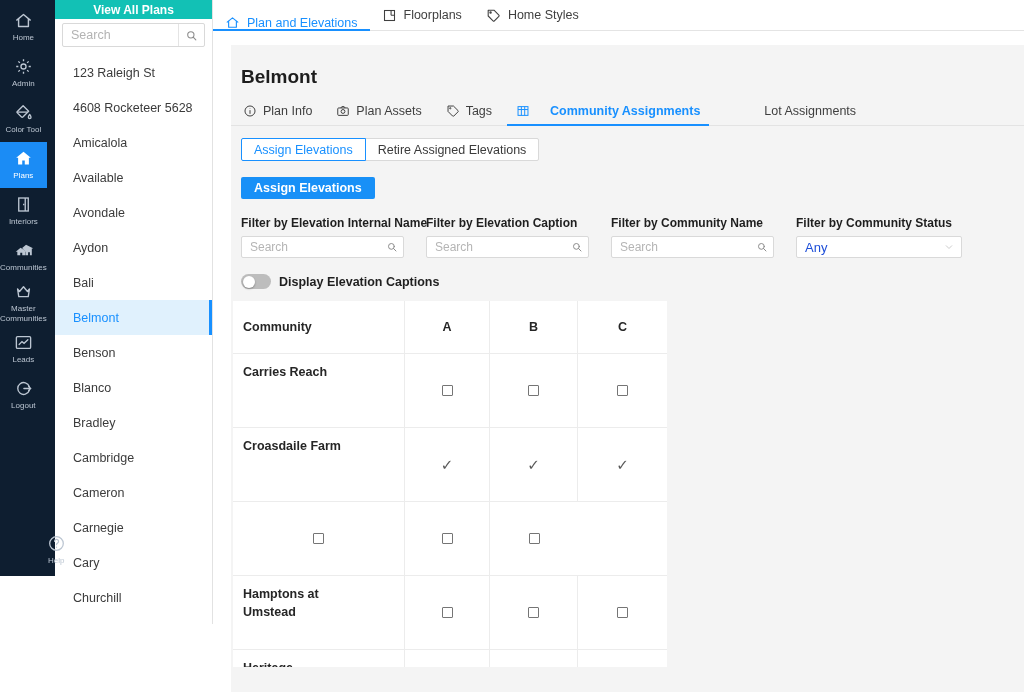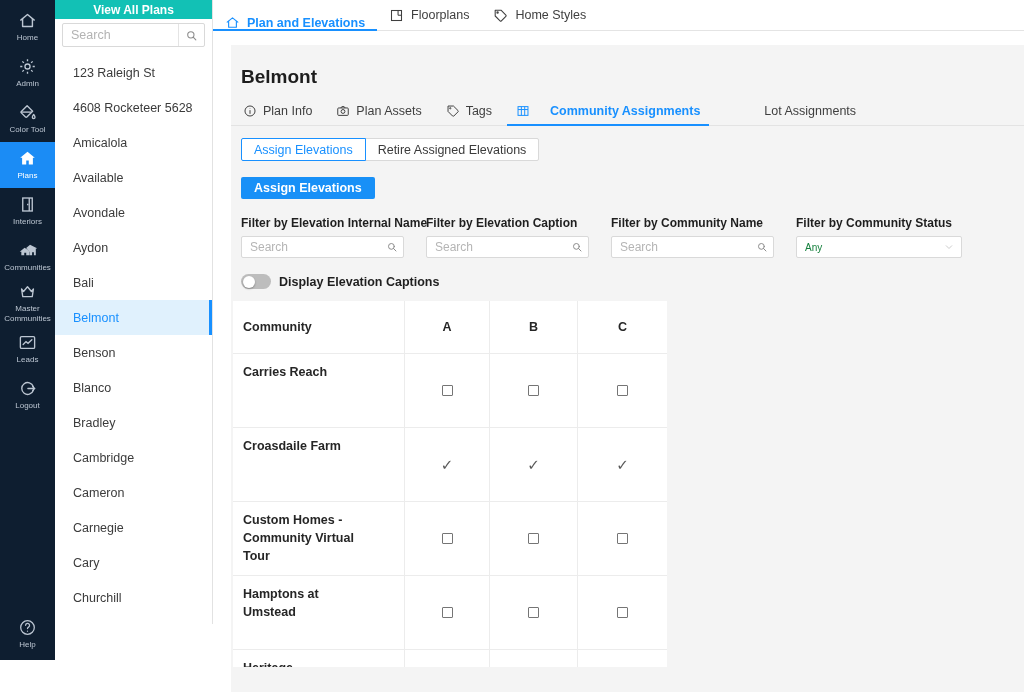--- a/index.html
+++ b/index.html
@@ -11,21 +11,21 @@
     --active-item-bg:#e0f1fd;
     --panel-bg:#f4f4f4;
   }
   *{box-sizing:border-box;margin:0;padding:0;}
   html,body{background:#fff;}
   body{font-family:"Liberation Sans","DejaVu Sans",sans-serif;color:#262626;}
   .stage{position:relative;width:1024px;height:692px;background:#fff;overflow:hidden;}
   svg{display:block;}
 
   
-  .rail{position:absolute;left:0;top:0;width:55px;height:660px;background:var(--rail-bg);display:flex;flex-direction:column;z-index:5;}
+  .rail{position:absolute;left:0;top:0;width:55px;height:576px;background:var(--rail-bg);display:flex;z-index:5;}
   .rail-items{display:flex;flex-direction:column;padding-top:4px;}
   .rail-item{height:46px;display:flex;flex-direction:column;align-items:center;justify-content:center;gap:3px;color:#bcc6d2;cursor:pointer;}
   .rail-item .rail-icon svg{width:19px;height:19px;}
   .rail-label{font-size:8px;line-height:1.2;text-align:center;max-width:52px;}
   .rail-item.active{background:var(--rail-active);color:#fff;}
   .rail-help-slot{margin-top:auto;padding-bottom:6px;}
   .rail-help-slot .rail-item{height:40px;}
 
   
   .plansbar{position:absolute;left:55px;top:0;width:158px;height:624px;background:#fff;border-right:1px solid #e2e2e2;display:flex;flex-direction:column;z-index:4;}
@@ -36,21 +36,21 @@
   .search-btn{width:26px;border-left:1px solid #e4e4e4;display:flex;align-items:center;justify-content:center;color:#8c8c8c;cursor:pointer;}
   .search-btn svg{width:13px;height:13px;}
   .plan-list{flex:1;overflow:hidden;padding-top:8px;}
   .plan-item{height:35px;display:flex;align-items:center;padding-left:18px;font-size:12.5px;color:#3b3b3b;cursor:pointer;white-space:nowrap;}
   .plan-item.active{background:var(--active-item-bg);color:var(--blue);border-right:3px solid var(--blue);}
 
   
   .topbar{position:absolute;left:213px;top:0;width:811px;height:31px;background:#fff;border-bottom:1px solid #e4e4e4;display:flex;align-items:stretch;z-index:3;}
   .toptab{display:flex;align-items:center;gap:7px;font-size:12.5px;color:#3f3f3f;padding:0 12px;position:relative;cursor:pointer;}
   .toptab .tab-icon svg{width:15px;height:15px;}
-  .toptab.active{color:var(--blue);font-weight:bold;margin-top:15px;}
+  .toptab.active{color:var(--blue);font-weight:normal;margin-top:15px;}
   .toptab.active::after{content:"";position:absolute;left:0;right:0;bottom:-1px;height:2px;background:var(--blue);}
 
   
   .main{position:absolute;left:231px;top:45px;width:793px;height:647px;background:var(--panel-bg);z-index:2;}
   .title{position:absolute;left:10px;top:21px;font-size:19px;font-weight:bold;color:#1d1d1d;}
   .main-tabs{position:absolute;left:0;top:51px;width:793px;height:30px;border-bottom:1px solid #e3e3e3;display:flex;align-items:stretch;}
   .mtab{display:flex;align-items:center;gap:6px;font-size:12.5px;color:#3f3f3f;padding:0 9px;margin-right:6px;position:relative;cursor:pointer;}
   .mtab:first-child{margin-left:3px;}
   .mtab .tab-icon svg{width:14px;height:14px;}
   .mtab.active{color:var(--blue);font-weight:bold;gap:20px;}
@@ -68,21 +68,21 @@
   .filters{position:absolute;left:10px;top:171px;display:flex;}
   .filter-col{width:185px;}
   .filter-col:last-child{width:166px;}
   .filter-label{font-size:12px;font-weight:bold;color:#1f1f1f;margin-bottom:6px;white-space:nowrap;}
   .filter-input{width:163px;height:22px;border:1px solid #d9d9d9;border-radius:2px;background:#fff;display:flex;align-items:center;}
   .filter-input input{flex:1;min-width:0;border:none;outline:none;padding:0 8px;font-family:inherit;font-size:12px;color:#333;background:transparent;}
   .filter-input input::placeholder{color:#b5b5b5;}
   .fi-icon{width:22px;display:flex;align-items:center;justify-content:center;color:#8c8c8c;cursor:pointer;}
   .fi-icon svg{width:12px;height:12px;}
   .filter-select{width:166px;height:22px;border:1px solid #d9d9d9;border-radius:2px;background:#fff;display:flex;align-items:center;cursor:pointer;}
-  .sel-value{flex:1;padding:0 8px;font-size:10px;color:#15803d;}
+  .sel-value{flex:1;padding:0 8px;font-size:13px;color:#1d4ed8;}
   .sel-chevron{width:24px;display:flex;align-items:center;justify-content:center;color:#bfbfbf;}
   .sel-chevron svg{width:12px;height:12px;}
 
   .toggle-row{position:absolute;left:10px;top:229px;display:flex;align-items:center;gap:8px;}
   .switch{position:relative;width:30px;height:15px;border-radius:8px;background:#bdbdbd;cursor:pointer;display:inline-block;}
   .switch .knob{position:absolute;left:1.5px;top:1.5px;width:12px;height:12px;border-radius:50%;background:#fff;box-shadow:0 1px 2px rgba(0,0,0,.3);}
   .toggle-label{font-size:12.5px;font-weight:bold;color:#1f1f1f;}
 
   
   .assign-table{position:absolute;left:2px;top:256px;width:434px;height:366px;background:#fff;overflow:hidden;}
@@ -401,23 +401,20 @@
               <span class="checkmark">✓</span>
             </div>
             <div class="t-cell">
               <span class="checkmark">✓</span>
             </div>
             <div class="t-cell">
               <span class="checkmark">✓</span>
             </div>
      </div>
           <div class="t-row">
-       <div class="t-cell name">
-              <span>Custom Homes - Community Virtual Tour</span>
-            </div>
             <div class="t-cell">
               <span class="cbx"></span>
             </div>
             <div class="t-cell">
               <span class="cbx"></span>
             </div>
             <div class="t-cell">
               <span class="cbx"></span>
             </div>
      </div>

